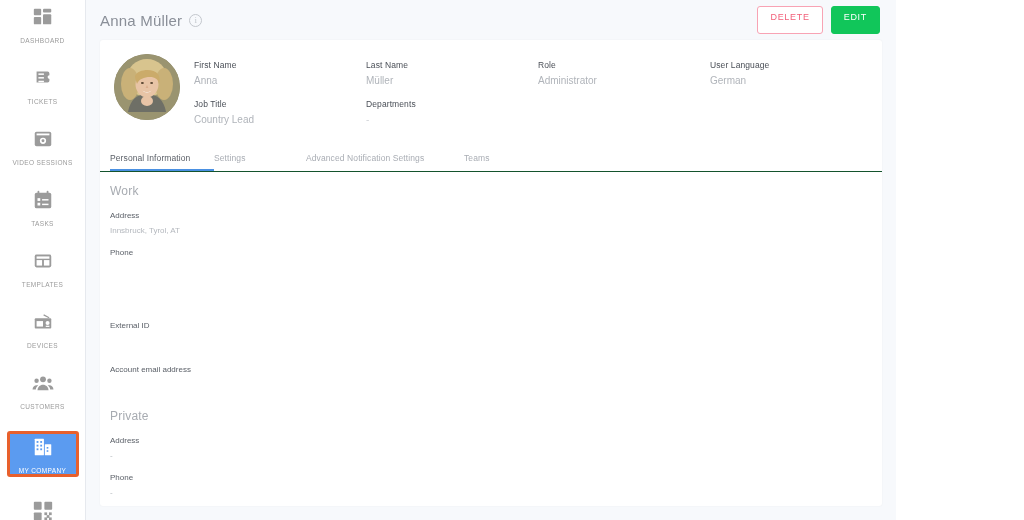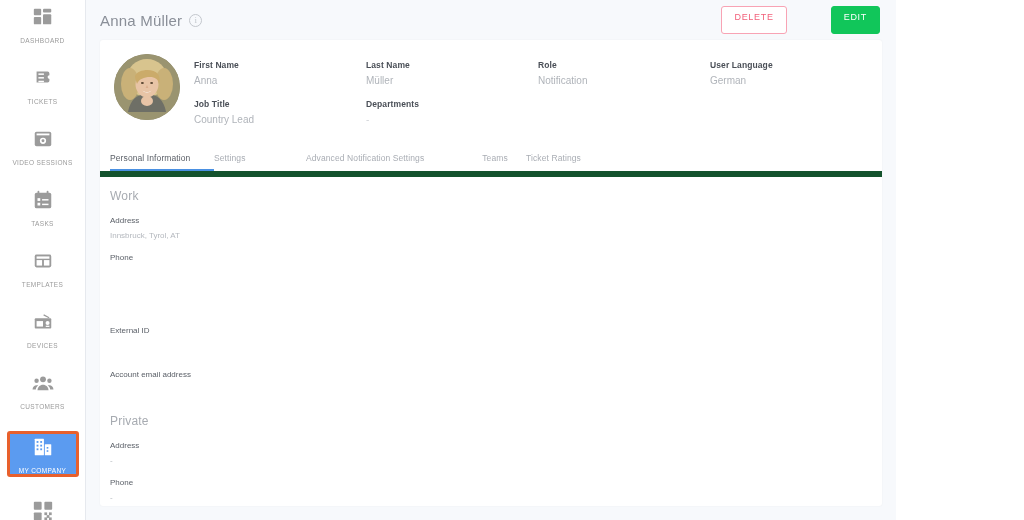--- a/index.html
+++ b/index.html
@@ -91,21 +91,20 @@
     line-height: 1.2;
   }
   .btn-delete {
     background: #ffffff; color: #f2607a;
     border: 1px solid #f8a3b4;
     margin-right: 8px;
   }
   .btn-edit {
     background: #11c65a; color: #ffffff;
     border: 1px solid #11c65a;
-    margin-left: 36px;
   }
 
   .card {
     background: #ffffff;
     margin: 0 14px 14px 14px;
     border-radius: 3px;
     flex: 1 1 auto;
     box-shadow: 0 0 2px rgba(0,0,0,0.06);
     overflow: hidden;
   }
@@ -127,51 +126,51 @@
 
   .fields {
     display: flex; flex: 1 1 auto; padding-top: 8px;
   }
   .fcol { display: flex; flex-direction: column; }
   .fcol.c1 { width: 172px; }
   .fcol.c2 { width: 172px; }
   .fcol.c3 { width: 172px; }
   .fcol.c4 { width: 172px; }
   .flabel {
-    font-size: 8.5px; color: #4a4f57; font-weight: bold;
+    font-size: 8.5px; color: #4a4f57; font-weight: normal;
     letter-spacing: 0.1px;
     margin-bottom: 5px;
   }
   .fvalue {
     font-size: 10px; color: #b0b4ba; font-weight: 400;
     margin-bottom: 13px; min-height: 10px;
   }
   .fvalue.dash { color: #d2d5d9; }
 
   
   .tabs {
     display: flex;
-    border-bottom: 6px solid #14532d;
+    border-bottom: 1px solid #14532d;
     padding-left: 10px;
     margin-top: 2px;
   }
   .tab {
     font-size: 8.5px; color: #a9adb4;
     padding: 5px 0 6px 0;
     margin-right: 0;
     cursor: pointer;
     border-bottom: 2px solid transparent;
     white-space: nowrap;
     letter-spacing: 0.1px;
   }
   .tab.active { color: #5b6068; border-bottom-color: #4a90e2; }
   .t0 { width: 104px; }
   .t1 { width: 92px; }
   .t2 { width: 158px; }
-  .t3 { width: 62px; text-align: center; }
+  .t3 { width: 62px; }
   .t4 { width: 96px; }
   .t5 { width: 120px; }
 
   
   .sections { display: flex; padding: 12px 0 0 10px; flex-direction: column; }
   .section { width: 455px; }
   .sec-title {
     font-size: 12px; color: #a7abb1; font-weight: 400;
     margin-bottom: 13px; letter-spacing: 0.2px;
   }
@@ -364,35 +363,34 @@
             <div class="fvalue">Country Lead</div>
           </div>
           <div class="fcol c2">
             <div class="flabel">Last Name</div>
             <div class="fvalue">Müller</div>
             <div class="flabel">Departments</div>
             <div class="fvalue dash">-</div>
           </div>
           <div class="fcol c3">
             <div class="flabel">Role</div>
-            <div class="fvalue">Notification</div>
+            <div class="fvalue">Administrator</div>
           </div>
           <div class="fcol c4">
             <div class="flabel">User Language</div>
             <div class="fvalue">German</div>
           </div>
         </div>
       </div>
 
       <div class="tabs">
         <div class="tab active t0">Personal Information</div>
         <div class="tab t1">Settings</div>
         <div class="tab t2">Advanced Notification Settings</div>
         <div class="tab t3">Teams</div>
-        <div class="tab t4">Ticket Ratings</div>
       </div>
 
       <div class="sections">
 
         <div class="section">
           <div class="sec-title">Work</div>
 
           <div class="dlabel">Address</div>
           <div class="dvalue">Innsbruck, Tyrol, AT</div>
 

